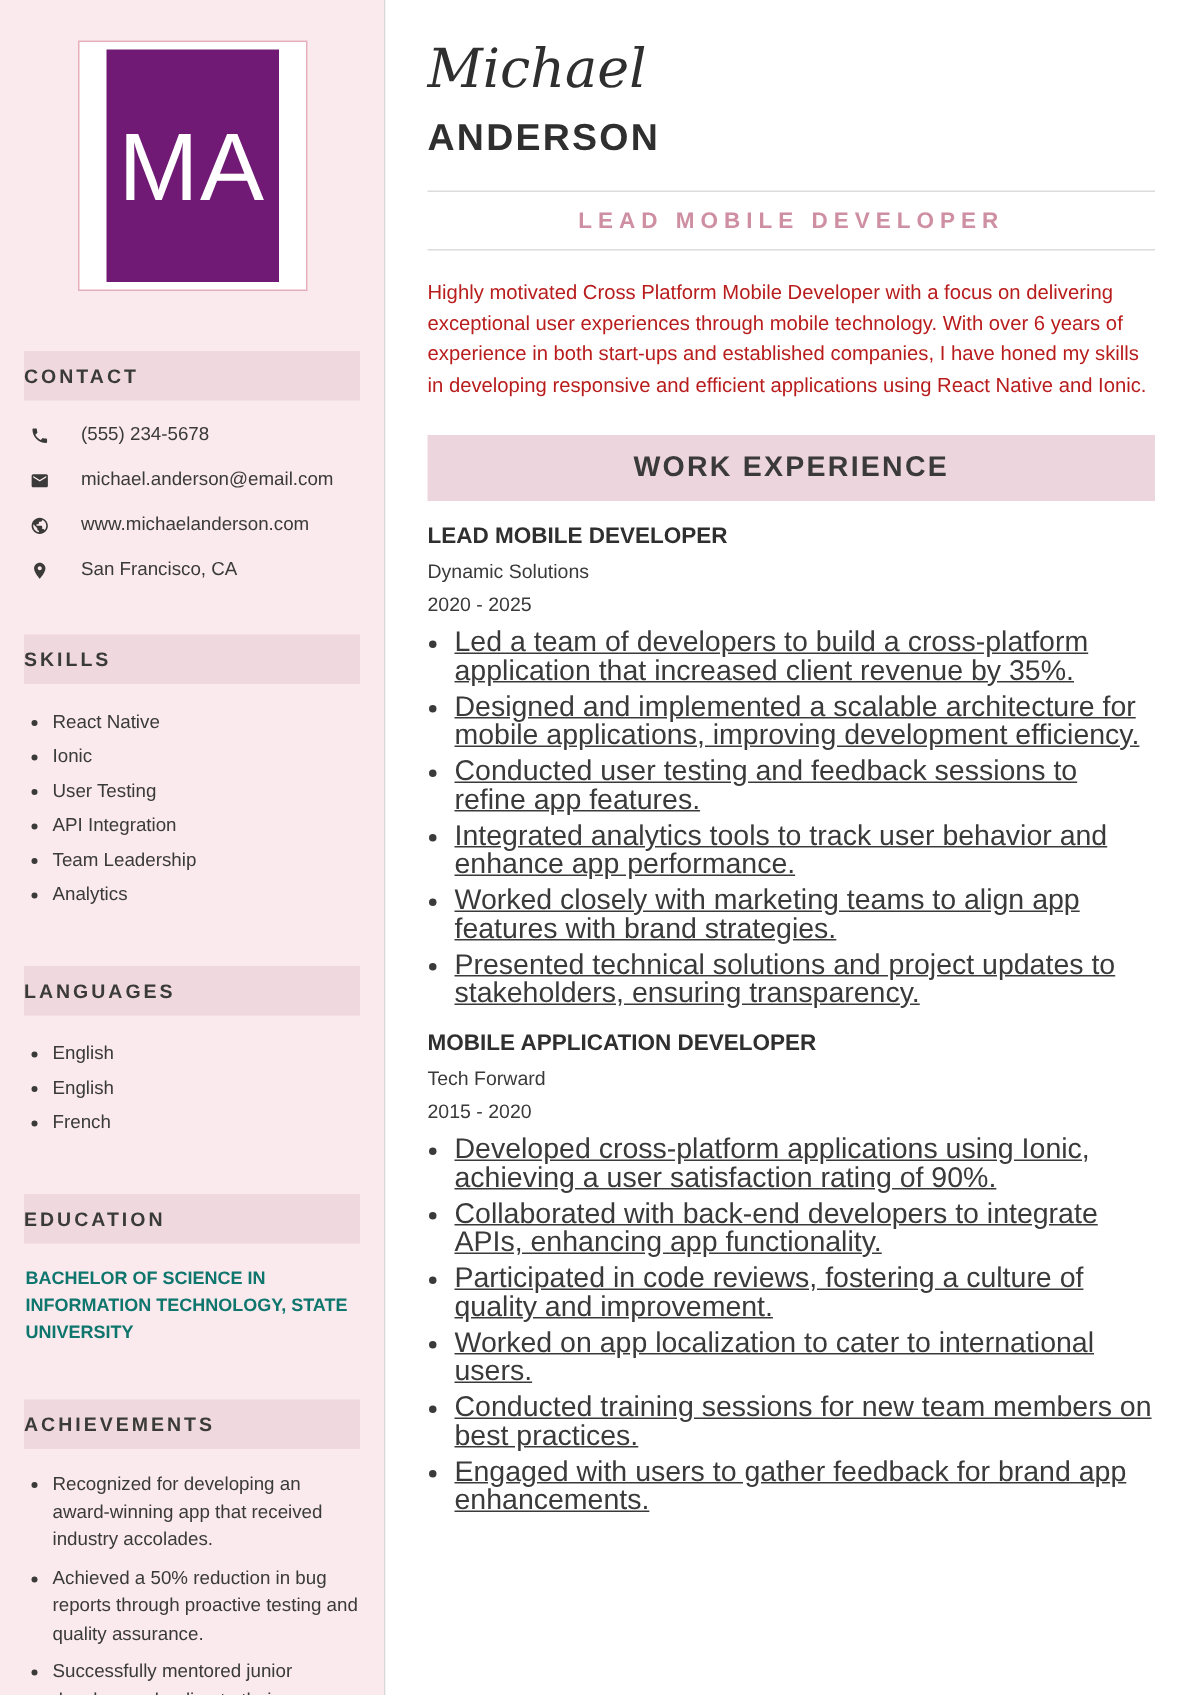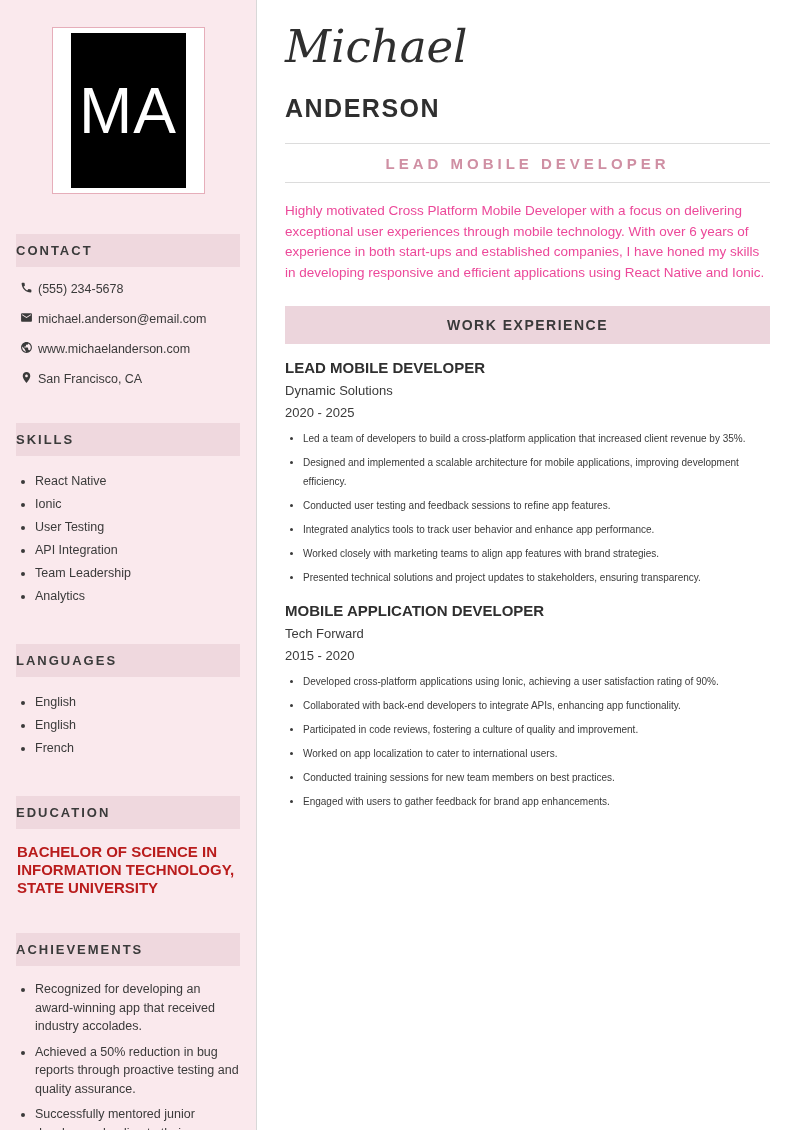--- a/index.html
+++ b/index.html
@@ -31,21 +31,21 @@
     margin: 0 auto;
     background: #ffffff;
     border: 1px solid #e6aeba;
     display: flex;
     align-items: center;
     justify-content: center;
   }
   .avatar-box {
     width: 115px;
     height: 155px;
-    background: #000000;
+    background: #701a75;
     display: flex;
     align-items: center;
     justify-content: center;
   }
   .monogram {
     color: #ffffff;
     font-size: 64px;
     letter-spacing: 1px;
     font-weight: 400;
   }
@@ -59,115 +59,116 @@
     font-weight: bold;
     letter-spacing: 2px;
     color: #3a3a3a;
     margin-top: 36px;
     margin-bottom: 14px;
   }
   .band.first { margin-top: 40px; }
   .contact-list { padding-left: 4px; }
   .contact-item {
     display: flex;
-    align-items: flex-start;
-    gap: 5px;
+    align-items: flex-end;
+    gap: 21px;
     font-size: 12.5px;
     margin: 0 0 14px 0;
     line-height: 16px;
   }
   .contact-item svg { flex: 0 0 auto; }
   .side-list {
     list-style: disc;
     padding-left: 17px;
     margin-left: 2px;
   }
   .side-list li {
     font-size: 12.5px;
     line-height: 23px;
   }
   .side-list.tight li {
     line-height: 18.5px;
     margin-bottom: 7px;
   }
   .degree {
-    font-size: 15px;
+    font-size: 12px;
     font-weight: bold;
     line-height: 18px;
-    color: #b91c1c;
+    color: #0f766e;
     padding-left: 1px;
   }
 
   
   .main {
     flex: 1;
     padding: 18px 30px 0 28px;
     background: #ffffff;
   }
   .first-name {
     font-family: "DejaVu Serif", serif;
     font-style: italic;
-    font-size: 45px;
+    font-size: 36px;
     line-height: 58px;
     color: #2f2f2f;
   }
   .last-name {
     font-size: 25px;
     font-weight: bold;
     letter-spacing: 1.5px;
     color: #2f2f2f;
-    margin-top: 18px;
+    margin-top: 2px;
   }
   .rule {
     border: none;
     border-top: 1px solid #dcdcdc;
     margin: 0;
   }
   .rule.top { margin-top: 20px; }
   .job-title-line {
     text-align: center;
     color: #cf8fa3;
     font-weight: bold;
     font-size: 15px;
     letter-spacing: 4px;
     padding: 11px 0 10px 0;
   }
   .summary {
     font-size: 13.5px;
     line-height: 20.5px;
     margin-top: 18px;
-    color: #ec4899;
+    color: #b91c1c;
   }
   .banner {
     background: #ecd5dc;
     text-align: center;
     font-weight: bold;
-    font-size: 14px;
+    font-size: 19px;
     letter-spacing: 1.5px;
     color: #3a3a3a;
     padding: 11px 0;
     margin-top: 23px;
   }
   .role {
     font-size: 15px;
     font-weight: bold;
     color: #2f2f2f;
     margin-top: 15px;
   }
   .company { font-size: 13px; margin-top: 7px; }
   .period  { font-size: 13px;   margin-top: 7px; }
   .bullets {
     list-style: disc;
     padding-left: 18px;
     margin-top: 9px;
   }
   .bullets li {
-    font-size: 10px;
+    font-size: 19px;
     line-height: 19px;
     margin-bottom: 5px;
+    text-decoration: underline;
   }
 </style>
 </head>
 <body>
 
 <div class="page">
 
   <aside class="sidebar">
 
     <div class="avatar-frame">

